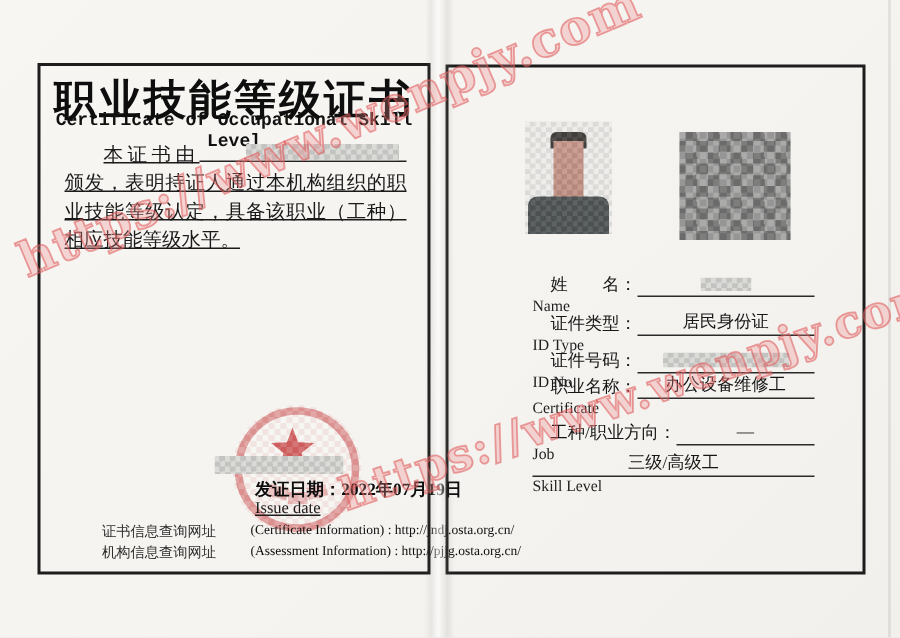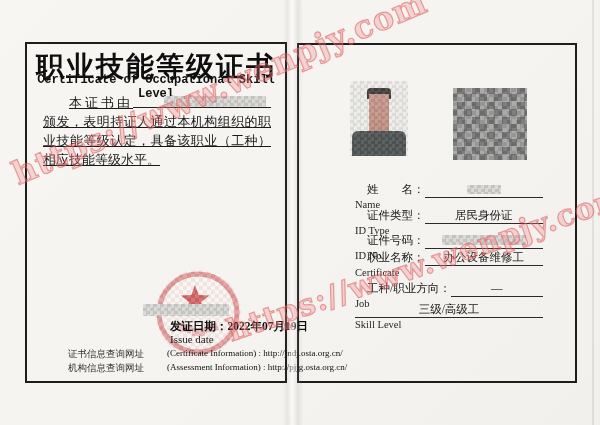--- a/index.html
+++ b/index.html
@@ -31,21 +31,21 @@
 
   .seal { position:absolute; left:128px; top:226px; width:86px; height:86px; z-index:4; }
   .seal svg { filter:blur(0.4px); }
   .seal::after { content:""; position:absolute; inset:0; border-radius:50%;
     background:repeating-conic-gradient(rgba(212,85,85,0.10) 0% 25%, rgba(255,255,255,0.14) 0% 50%);
     background-size:8px 8px; }
   .seal-org-blur { position:absolute; left:116px; top:260px; width:86px; height:12px; z-index:5; }
 
   .issue-date { position:absolute; left:143px; top:275px; z-index:6;
     font-size:11.5px; font-weight:bold; color:#0d0d0d; white-space:nowrap; }
-  .issue-date-en { position:absolute; left:143px; top:289px; z-index:6; font-size:11px; color:#1c1c1c; }
+  .issue-date-en { position:absolute; left:143px; top:289px; z-index:6; font-size:11px; color:#1c1c1c;text-decoration:underline; }
 
   .info-label { position:absolute; left:41px; font-size:9.5px; color:#2e2e2e; white-space:nowrap; z-index:6; }
   .info-value { position:absolute; left:140px; font-size:9px; color:#101010; white-space:nowrap; z-index:6; }
   .ry1 { top:304px; } .ry2 { top:318px; }
 
   
   .photo { position:absolute; left:51px; top:36px; width:58px; height:75px; background:#ecebe8; overflow:hidden; }
   .photo::after { content:""; position:absolute; inset:0;
     background:repeating-conic-gradient(rgba(110,110,110,0.13) 0% 25%, rgba(255,255,255,0.12) 0% 50%);
     background-size:7px 7px; }

